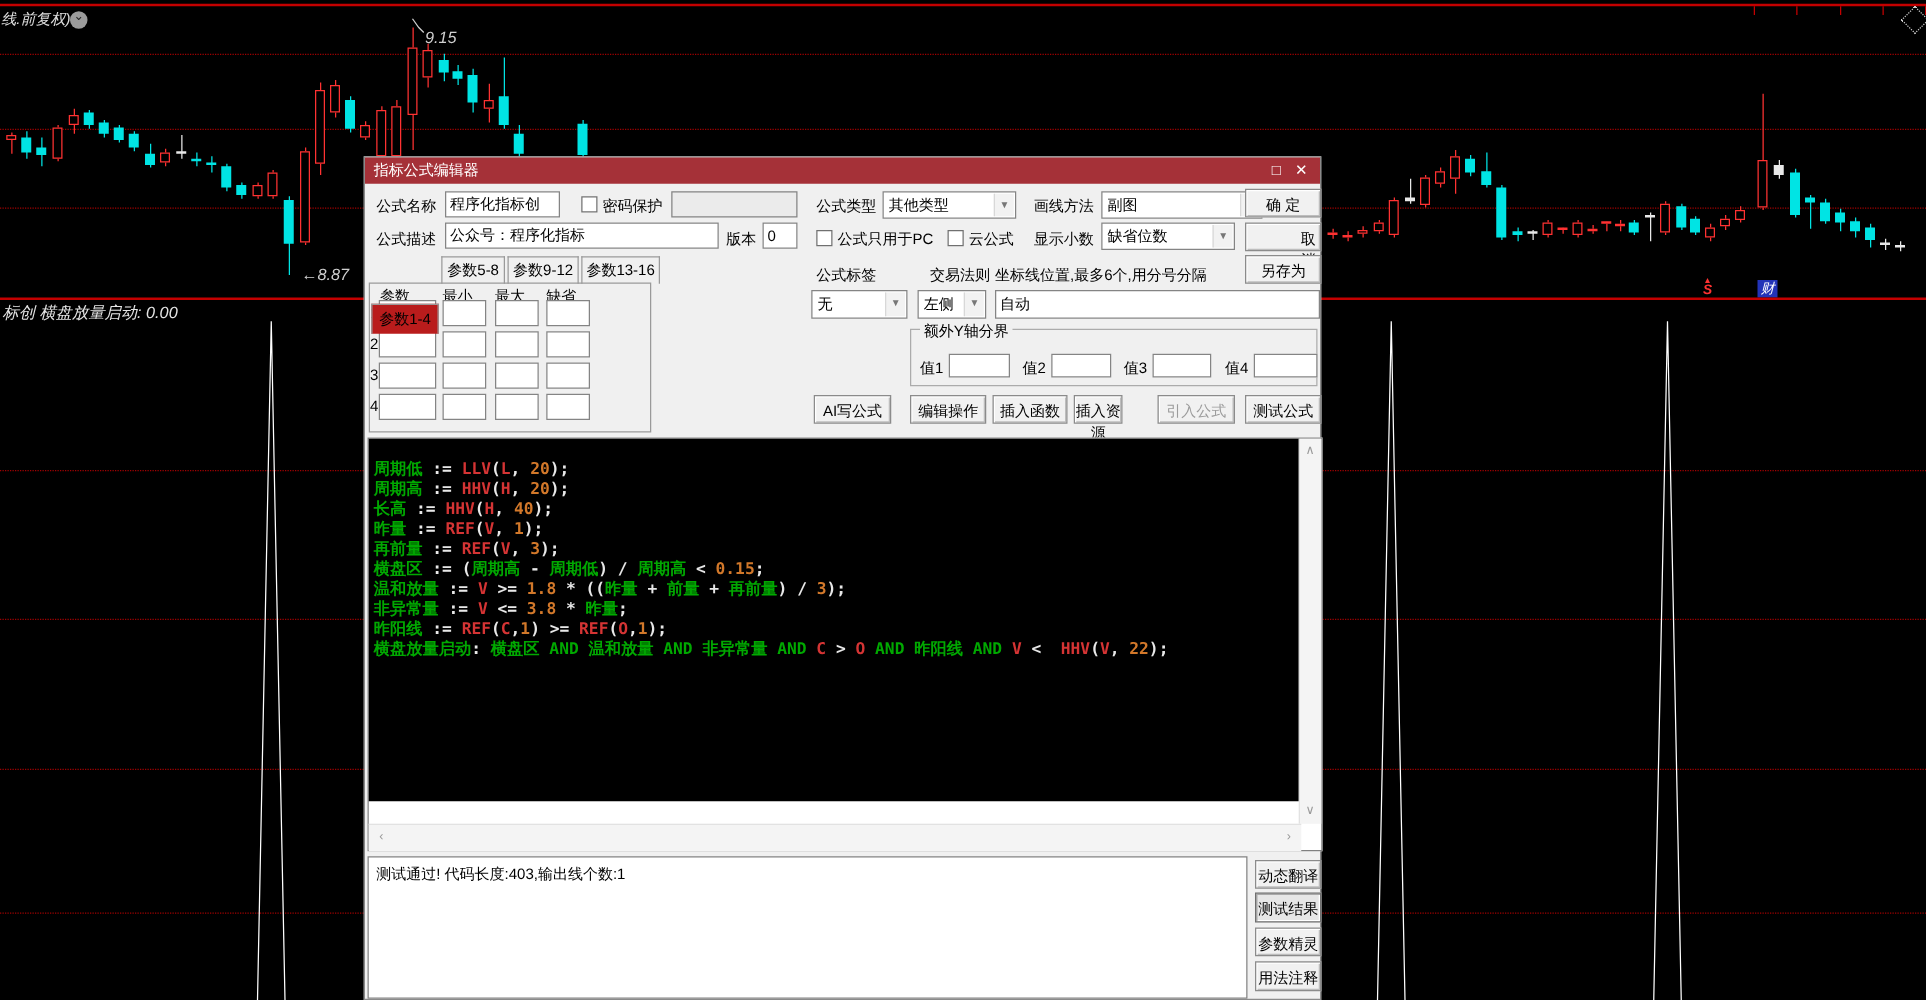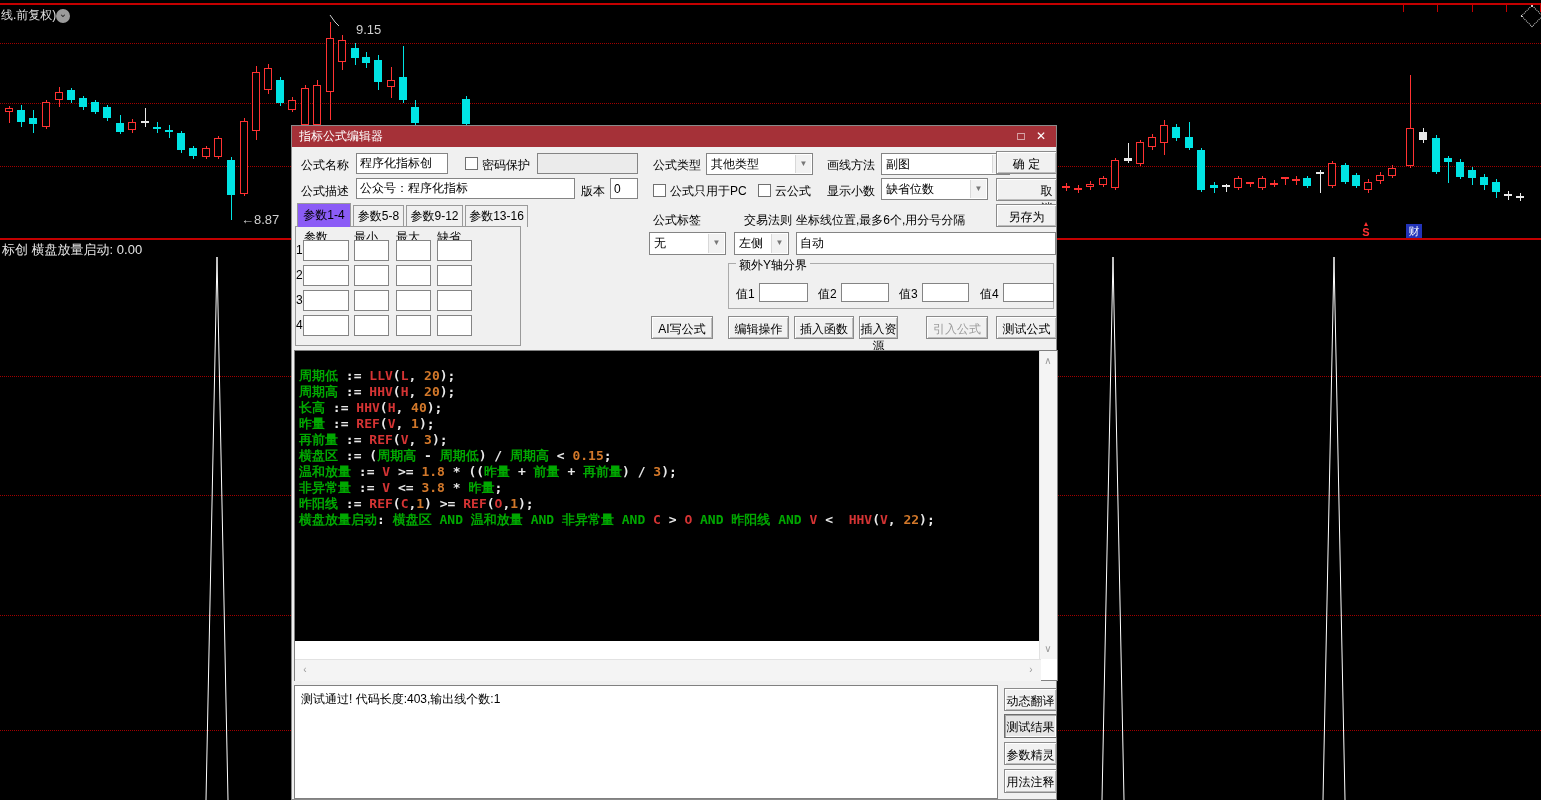--- a/index.html
+++ b/index.html
@@ -1,18 +1,18 @@
 <!DOCTYPE html>
 <html><head>
 <meta charset="utf-8">
 <style>
   html,body{margin:0;padding:0;background:#222;}
   .screen{position:relative;width:1541px;height:800px;background:#000;overflow:hidden;
           font-family:"Liberation Sans","DejaVu Sans",sans-serif;}
-  .abs{position:absolute;}
+  .abs{position:absolute;font-style:italic;}
   
   .topline{position:absolute;left:0;top:3px;width:100%;height:2px;background:#C40000;}
   .sepline{position:absolute;left:0;top:238px;width:100%;height:2px;background:#C40000;}
   .gdot{position:absolute;left:0;width:100%;height:0;border-top:1px dotted #A00000;}
   .tick{position:absolute;top:5px;width:1px;height:7px;background:#C40000;}
   .chrome-txt{position:absolute;color:#E0E0E0;font-size:12px;white-space:nowrap;}
   .circ{position:absolute;width:14px;height:14px;border-radius:50%;background:#9B9B9B;
         color:#222;font-size:10px;line-height:10px;text-align:center;}
   .annot{position:absolute;color:#CFCFCF;font-size:13px;white-space:nowrap;}
   .diamond{position:absolute;width:14px;height:14px;border:1px dotted #CCCCCC;transform:rotate(45deg);}
@@ -41,21 +41,21 @@
            border-left:1px solid #D8D8D8;color:#777;font-size:8px;text-align:center;line-height:18px;}
   .btn{position:absolute;background:#F1F1F1;border:1px solid #8B8B8B;
        box-shadow:inset 1px 1px 0 #FFFFFF, inset -1px -1px 0 #BDBDBD;
        font-size:12px;text-align:center;box-sizing:border-box;padding-top:4px;cursor:default;}
   .btn.dis{color:#9C9C9C;}
   .btn.pressed{background:#E6E6E6;box-shadow:inset 1px 1px 0 #A8A8A8, inset -1px -1px 0 #fff;
                border:1px solid #6E6E6E;}
   .cb{position:absolute;width:11px;height:11px;background:#fff;border:1px solid #707070;}
   .tab{position:absolute;background:#F0F0F0;border:1px solid #9A9A9A;border-bottom:none;
        text-align:center;font-size:12px;box-sizing:border-box;}
-  .tab.active{background:#8b5cf6;z-index:2;}
+  .tab.active{background:#b91c1c;z-index:2;margin-top:40px;}
   .panel{position:absolute;border:1px solid #9A9A9A;box-sizing:border-box;}
   .gbox{position:absolute;border:1px solid #ABABAB;box-sizing:border-box;}
   .gbox-lbl{position:absolute;background:#F0F0F0;padding:0 3px;font-size:12px;}
   
   .editor{position:absolute;left:2px;top:224px;width:764px;height:331px;background:#fff;
           border:1px solid #808080;box-sizing:border-box;}
   .codeblack{position:absolute;left:0;top:0;width:745px;height:290px;background:#000;overflow:hidden;}
   .codeline{white-space:pre;font-family:"DejaVu Sans Mono",monospace;font-size:13px;
             line-height:16px;font-weight:bold;}
   .s-i{color:#00A800;} .s-o{color:#E8E8E8;} .s-f{color:#D53434;} .s-n{color:#D2782A;}
@@ -379,21 +379,21 @@
         </div>
         <div class="cn">
           <div class="wick" style="left: 1520px; top: 193px; height: 8px; background: rgb(232, 232, 232);"></div>
           <div class="cbody" style="left: 1516px; top: 196px; height: 2px; background: rgb(232, 232, 232);"></div>
         </div>
       </div>
 
     <div class="chrome-txt" style="left:1px;top:7px;">线.前复权)</div>
     <div class="circ" style="left:56px;top:9px;">⌄</div>
 
-    <div class="annot" style="left:340px;top:22px;margin-left:16px;">9.15</div>
+    <div class="annot" style="left:340px;top:22px;">9.15</div>
     <div class="annot" style="left:241px;top:212px;">←8.87</div>
 
     <div class="sellmark" style="left:1359px;top:220px;">
       <span style="font-size:8px;display:block;">▴</span>
       <span>S</span>
     </div>
     <div class="newsbadge" style="left:1406px;top:224px;">财</div>
     <div class="diamond" style="left:1524px;top:8px;"></div>
   </div>
 

